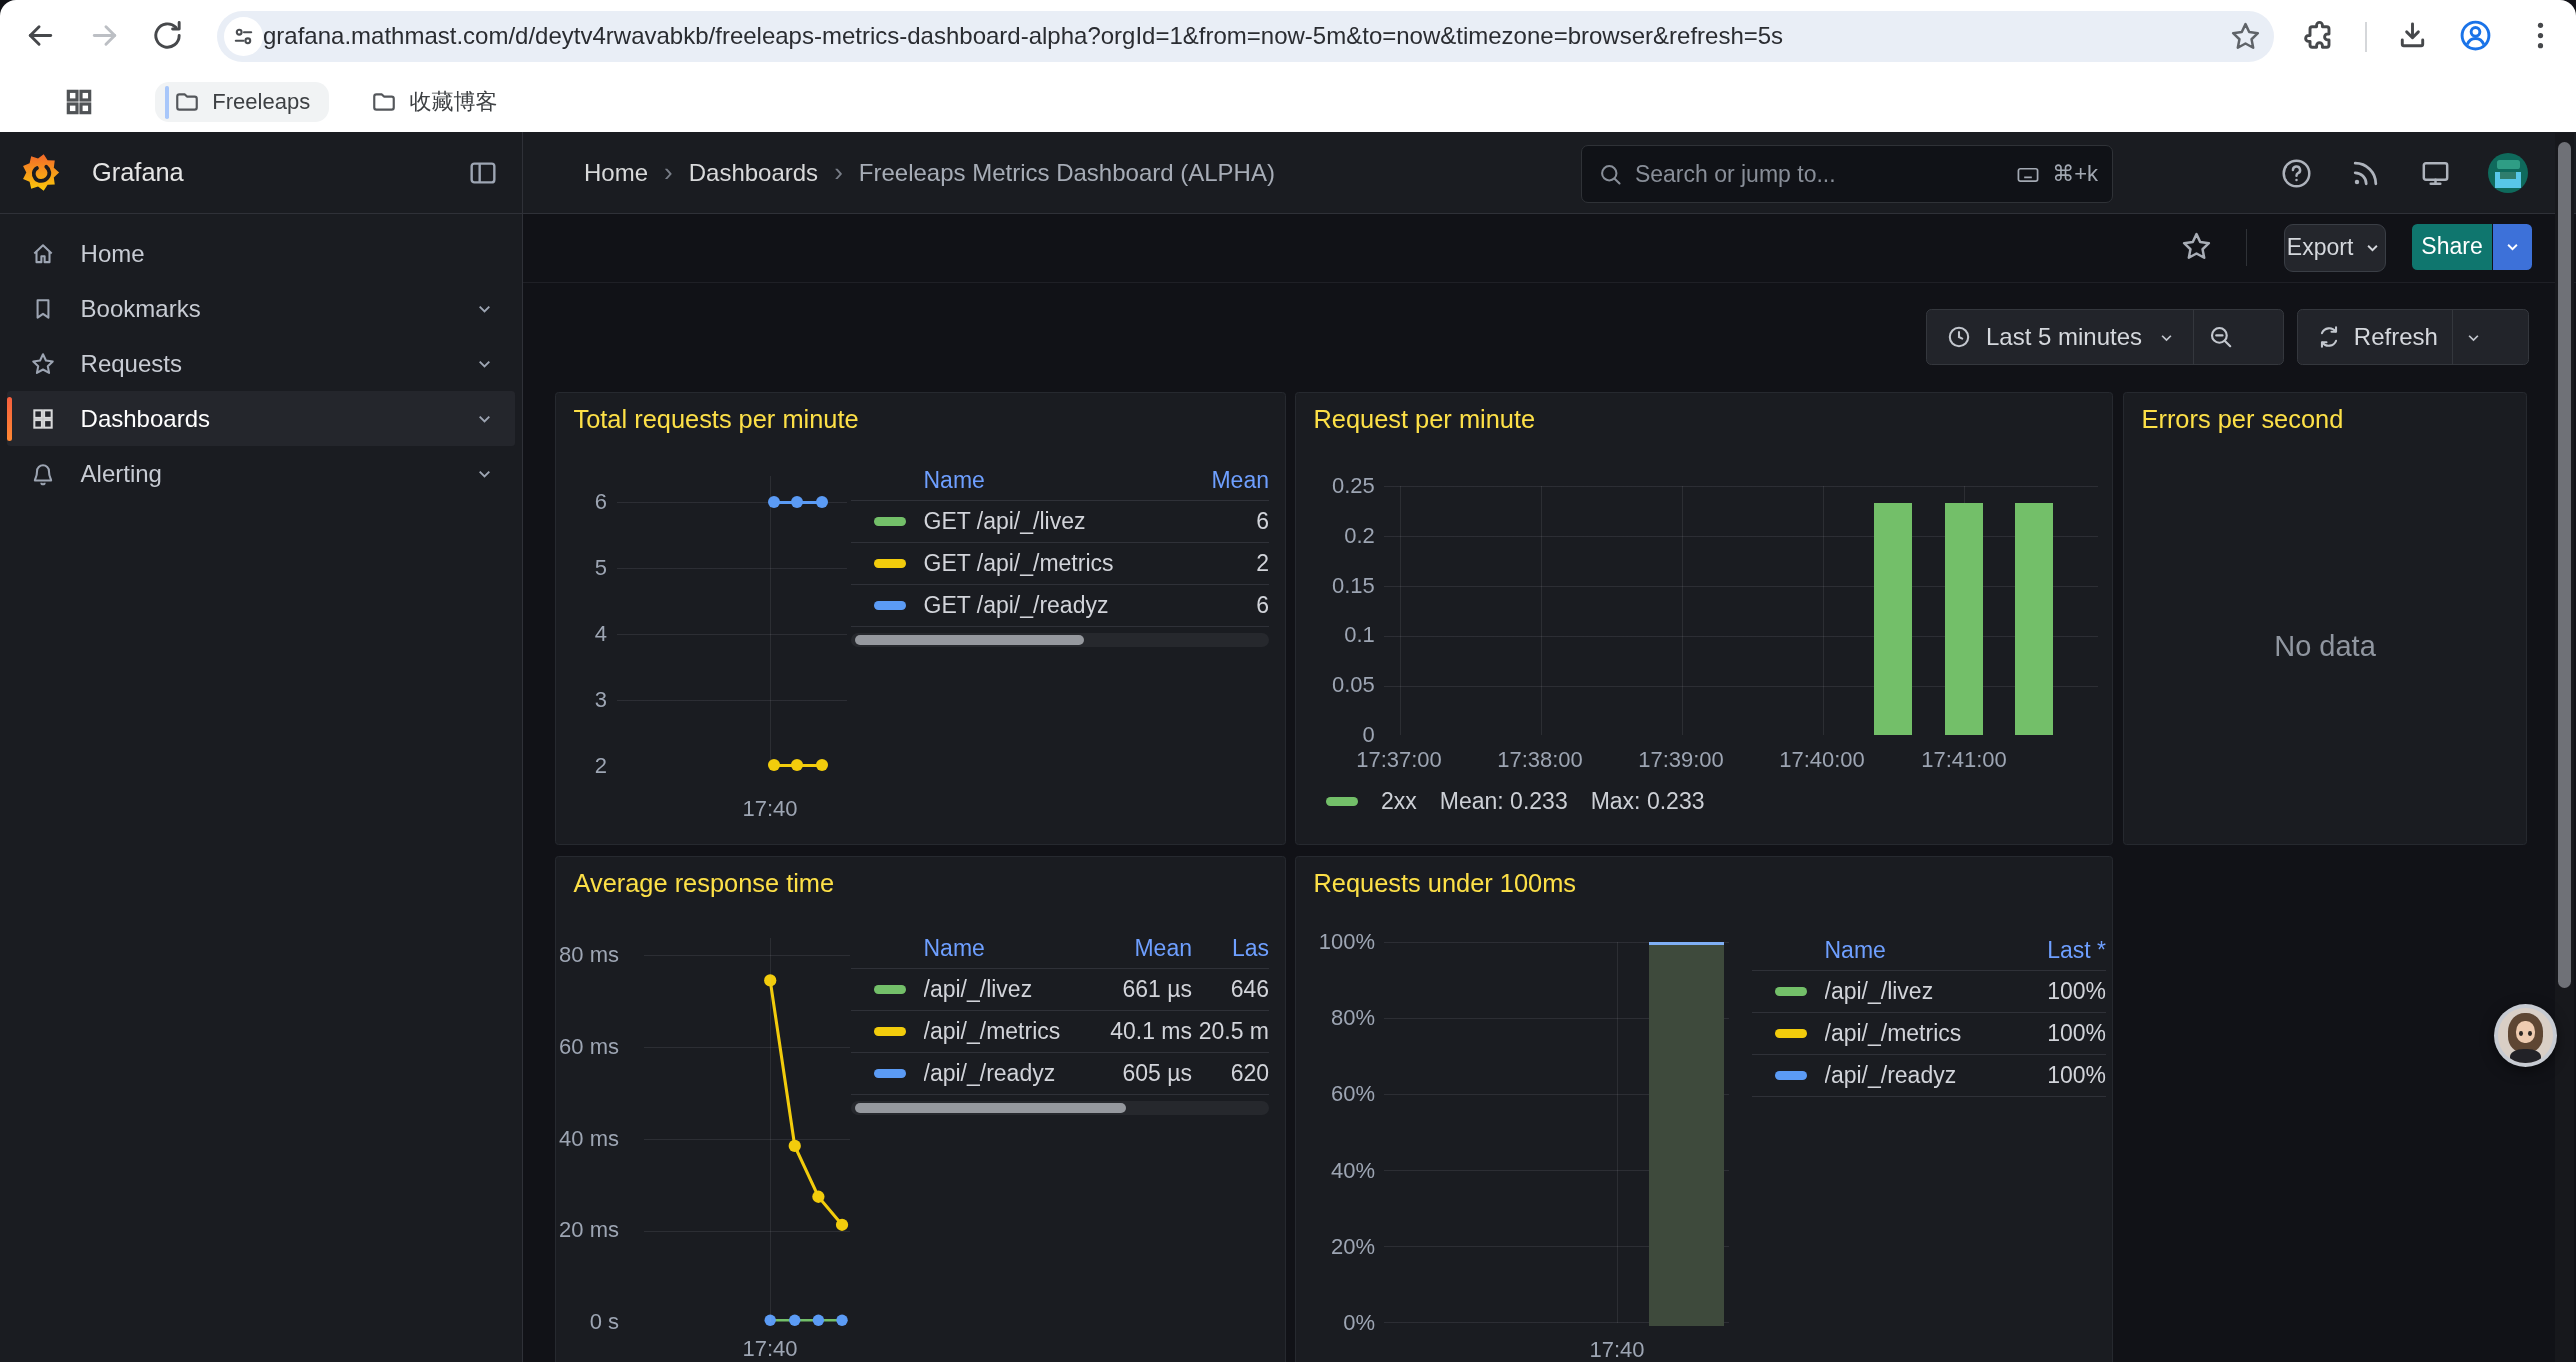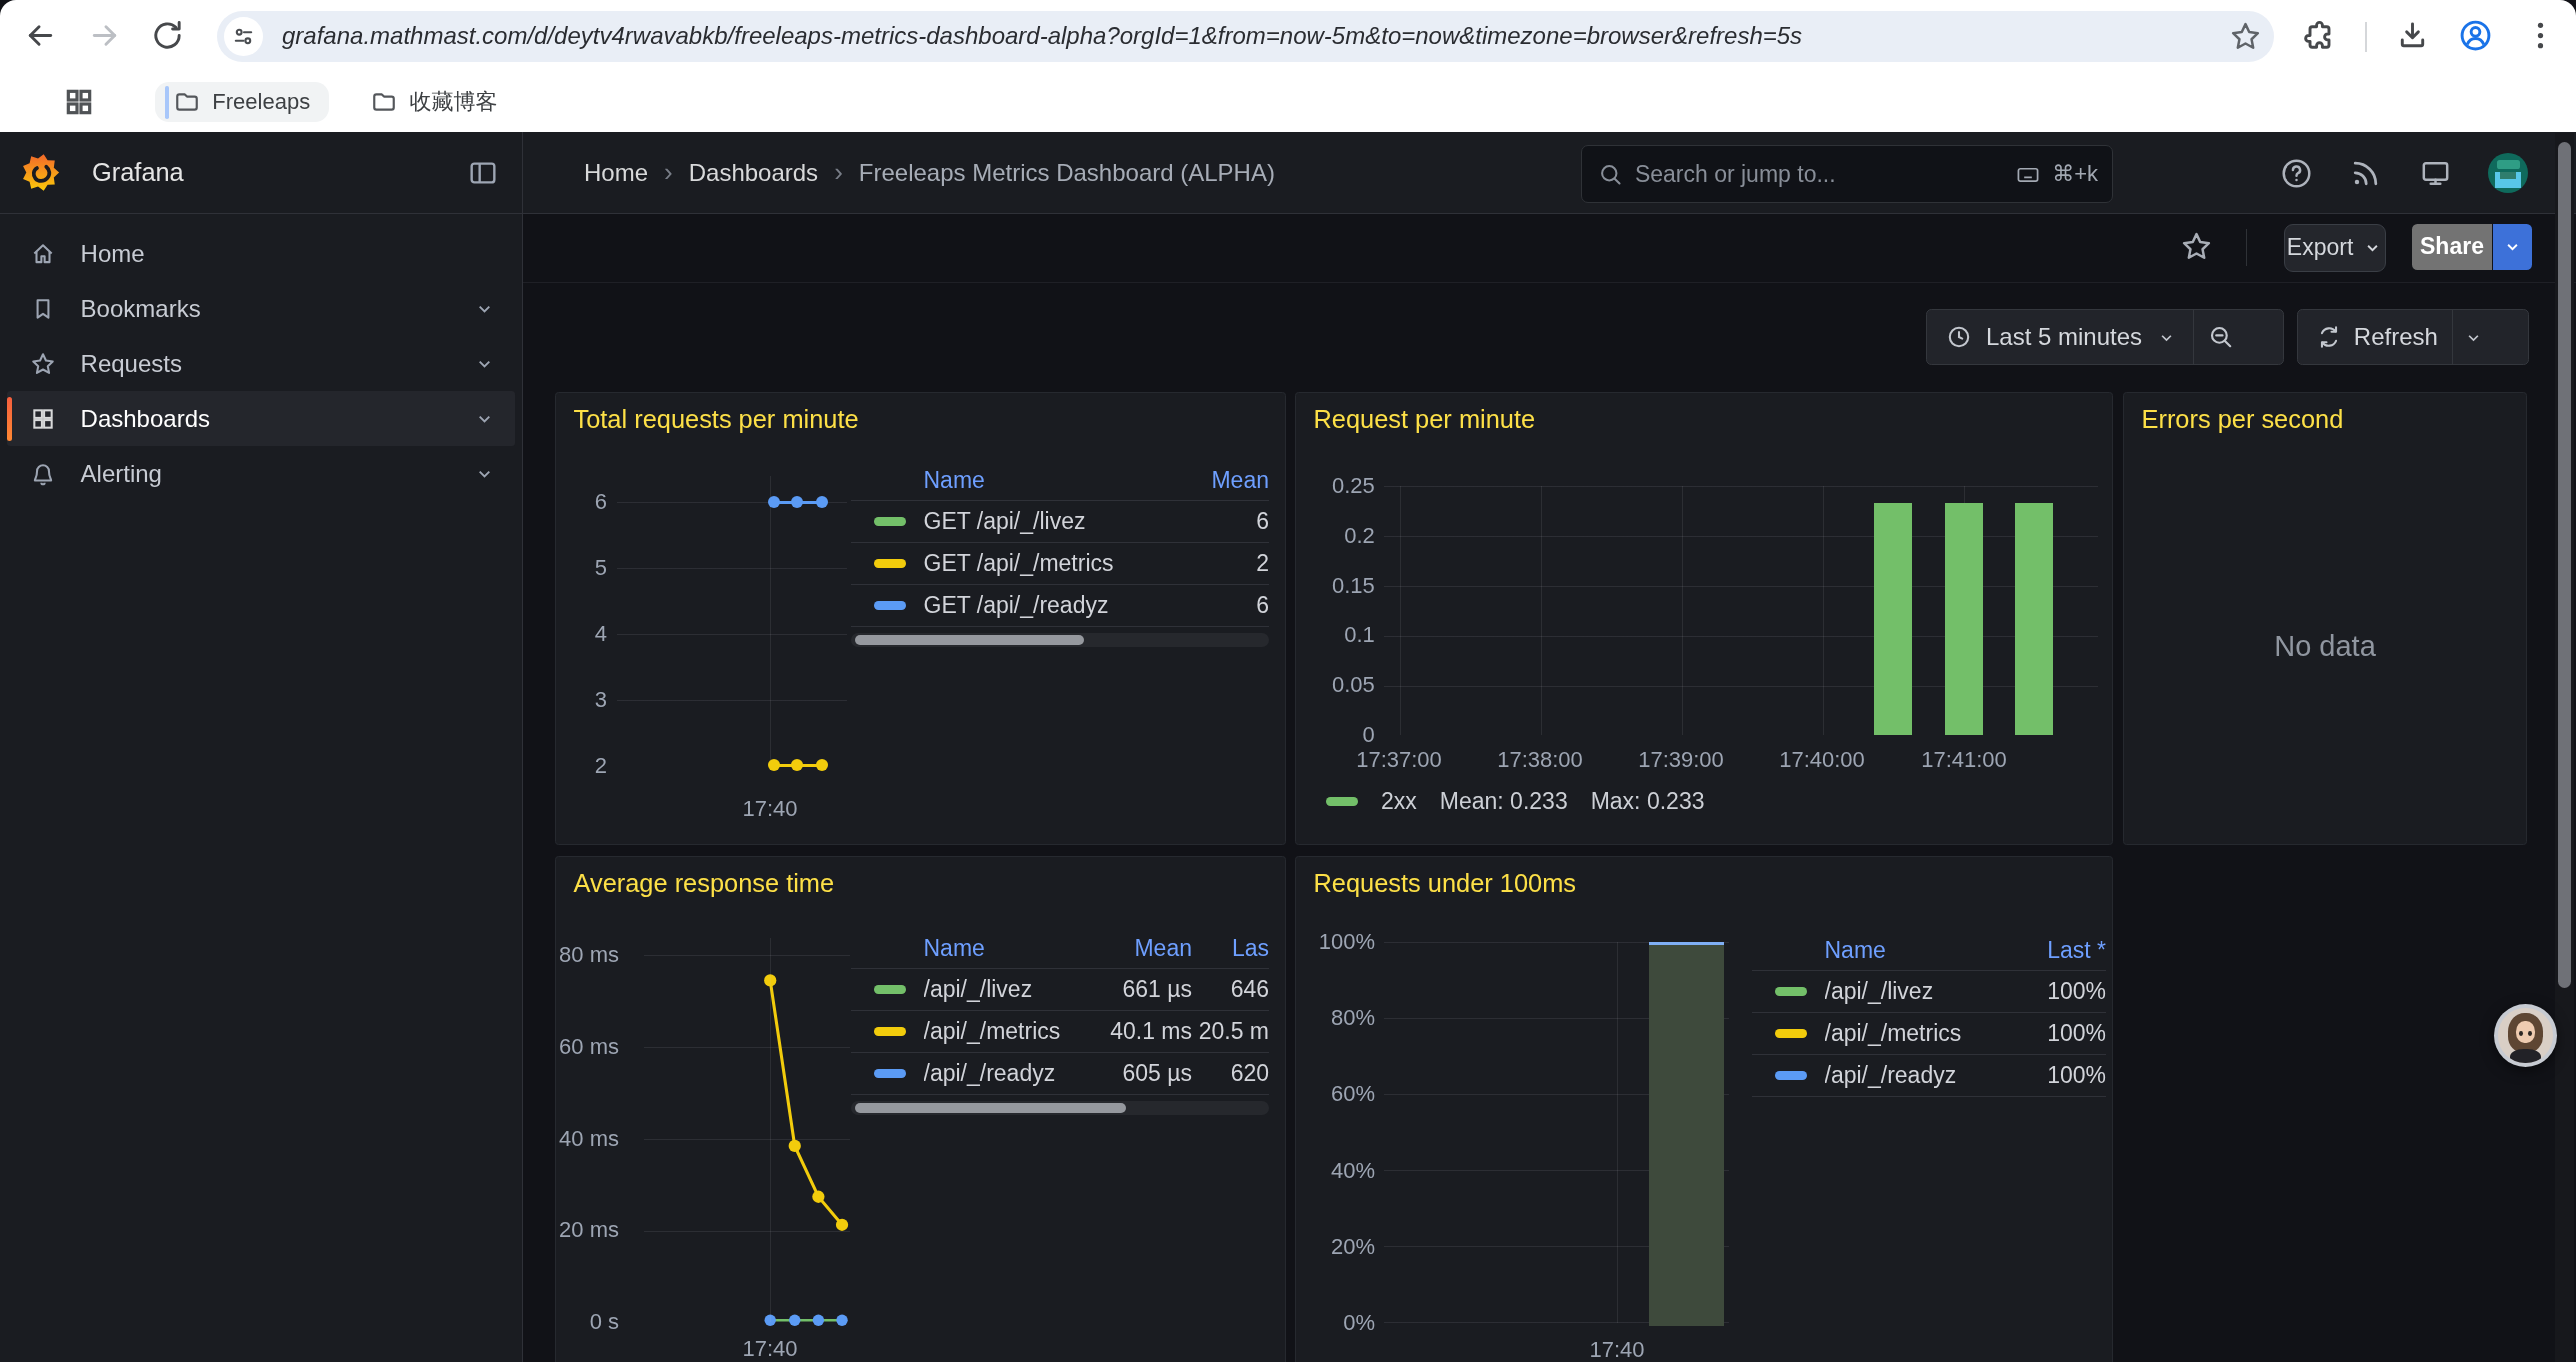--- a/index.html
+++ b/index.html
@@ -5,21 +5,21 @@
   html,body{margin:0;padding:0;background:#0b0c0e;}
   .screen{position:relative;width:2576px;height:1363px;overflow:hidden;
     font-family:"Liberation Sans","DejaVu Sans",sans-serif;background:#111217;}
   svg{display:block;}
   
   .btop{position:absolute;left:0;top:0;width:2576px;height:72px;background:#fff;border-radius:16px 16px 0 0;}
   .bicon{position:absolute;top:18.4px;width:35px;height:35px;color:#46484b;}
   .bicon.dis{color:#bcbfc4;}
   .urlpill{position:absolute;left:217px;top:10.5px;width:2057px;height:51px;border-radius:25.4px;background:#e9eef6;display:flex;align-items:center;}
   .tunecirc{width:39px;height:39px;border-radius:50%;background:#fff;margin-left:7px;display:flex;align-items:center;justify-content:center;color:#4a4d51;flex:none;}
-  .urltext{margin-left:19px;font-size:24px;color:#2a2c31;white-space:nowrap;overflow:hidden;flex:1;font-style:italic;}
+  .urltext{font-size:24px;color:#2a2c31;white-space:nowrap;overflow:hidden;flex:1;}
   .pillstar{width:33px;height:33px;margin-right:12.3px;color:#5f6368;flex:none;}
   .bdiv{position:absolute;left:2365px;top:22px;width:1.8px;height:30px;background:#d5d7da;}
   
   .bbar{position:absolute;left:0;top:72px;width:2576px;height:60px;background:#fff;display:flex;align-items:center;}
   .bkdiv{position:absolute;left:165px;top:14px;width:3.5px;height:33px;border-radius:1.8px;background:#a8c7fa;}
   .bkitem{display:flex;align-items:center;gap:12.3px;padding:7px 19px;border-radius:14px;color:#3d4043;font-size:22px;}
   .bkitem.hl{background:#f1f3f4;}
   .bkfold{width:26px;height:26px;color:#54575b;}
   
   .app{position:absolute;left:0;top:132px;width:2576px;height:1231px;display:flex;background:#111217;}
@@ -51,22 +51,22 @@
   .orgav .px1{position:absolute;left:8.8px;top:7px;width:23px;height:8.8px;background:#2f9d85;border-radius:2.6px;}
   .orgav .px2{position:absolute;left:7px;top:19px;width:26px;height:16px;background:#58c7e8;}
   .orgav .px3{position:absolute;left:12.3px;top:19px;width:16px;height:7px;background:#2f7d6d;}
   
   .subbar{position:absolute;left:0;top:82px;right:0;height:68px;border-bottom:0.9px solid rgba(204,204,220,0.08);}
   .tstar{position:absolute;left:1657px;top:16px;width:33px;height:33px;color:#a8adb6;}
   .tdivider{position:absolute;left:1723px;top:15px;width:0.9px;height:37px;background:#2f3237;}
   .btn-export{position:absolute;left:1761px;top:9.6px;width:100px;height:46px;background:#24262c;border:0.9px solid #3a3e45;border-radius:9px;
     display:flex;align-items:center;justify-content:center;gap:8.8px;color:#d5d8dd;font-size:23px;}
   .btn-export .chev,.btn-share-c .chev{width:21px;height:21px;}
-  .btn-share{position:absolute;left:1889px;top:9.6px;width:80px;height:46px;background:#737373;border-radius:5.3px 0 0 5.3px;
-    display:flex;align-items:center;justify-content:center;color:#fff;font-size:23px;font-weight:700;}
+  .btn-share{position:absolute;left:1889px;top:9.6px;width:80px;height:46px;background:#0f766e;border-radius:5.3px 0 0 5.3px;
+    display:flex;align-items:center;justify-content:center;color:#fff;font-size:23px;font-weight:400;}
   .btn-share-c{position:absolute;left:1970px;top:9.6px;width:39px;height:46px;background:#3d71d9;border-radius:0 5.3px 5.3px 0;
     display:flex;align-items:center;justify-content:center;color:#fff;}
   
   .tpg{position:absolute;height:54px;background:#22242a;border:0.9px solid #34373d;border-radius:5.3px;display:flex;align-items:center;color:#d5d8dd;font-size:24px;font-weight:500;}
   .tpg .seg{height:100%;display:flex;align-items:center;}
   .tpg .segdiv{width:0.9px;height:100%;background:#34373d;}
   .tpg svg{width:26px;height:26px;color:#c3c7ce;}
   
   .panel{position:absolute;background:#1a1c21;border:0.9px solid #26292f;border-radius:3.5px;}
   .ptitle{position:absolute;left:17.5px;top:12.3px;font-size:25.4px;font-weight:500;color:#fde047;white-space:nowrap;}

